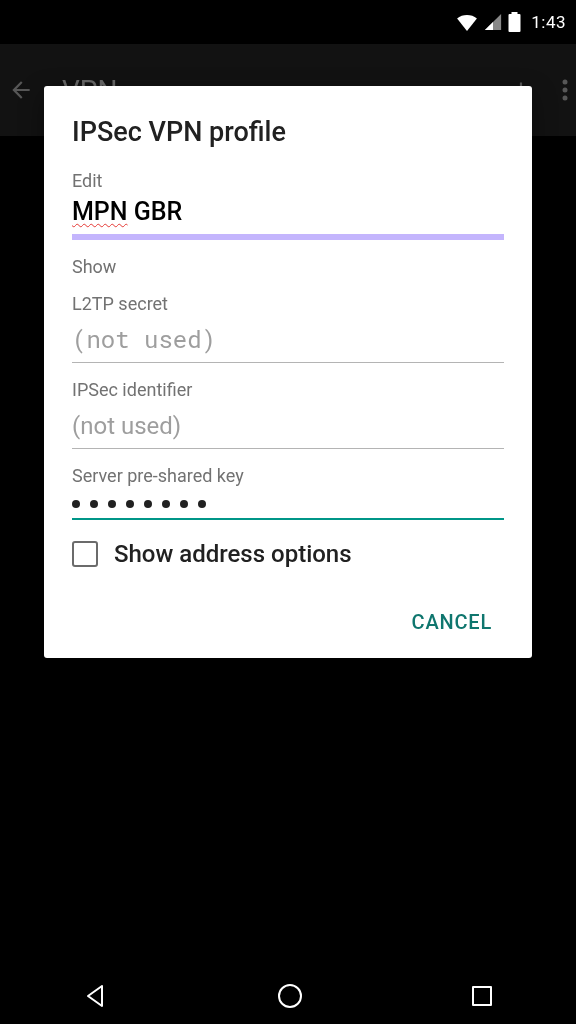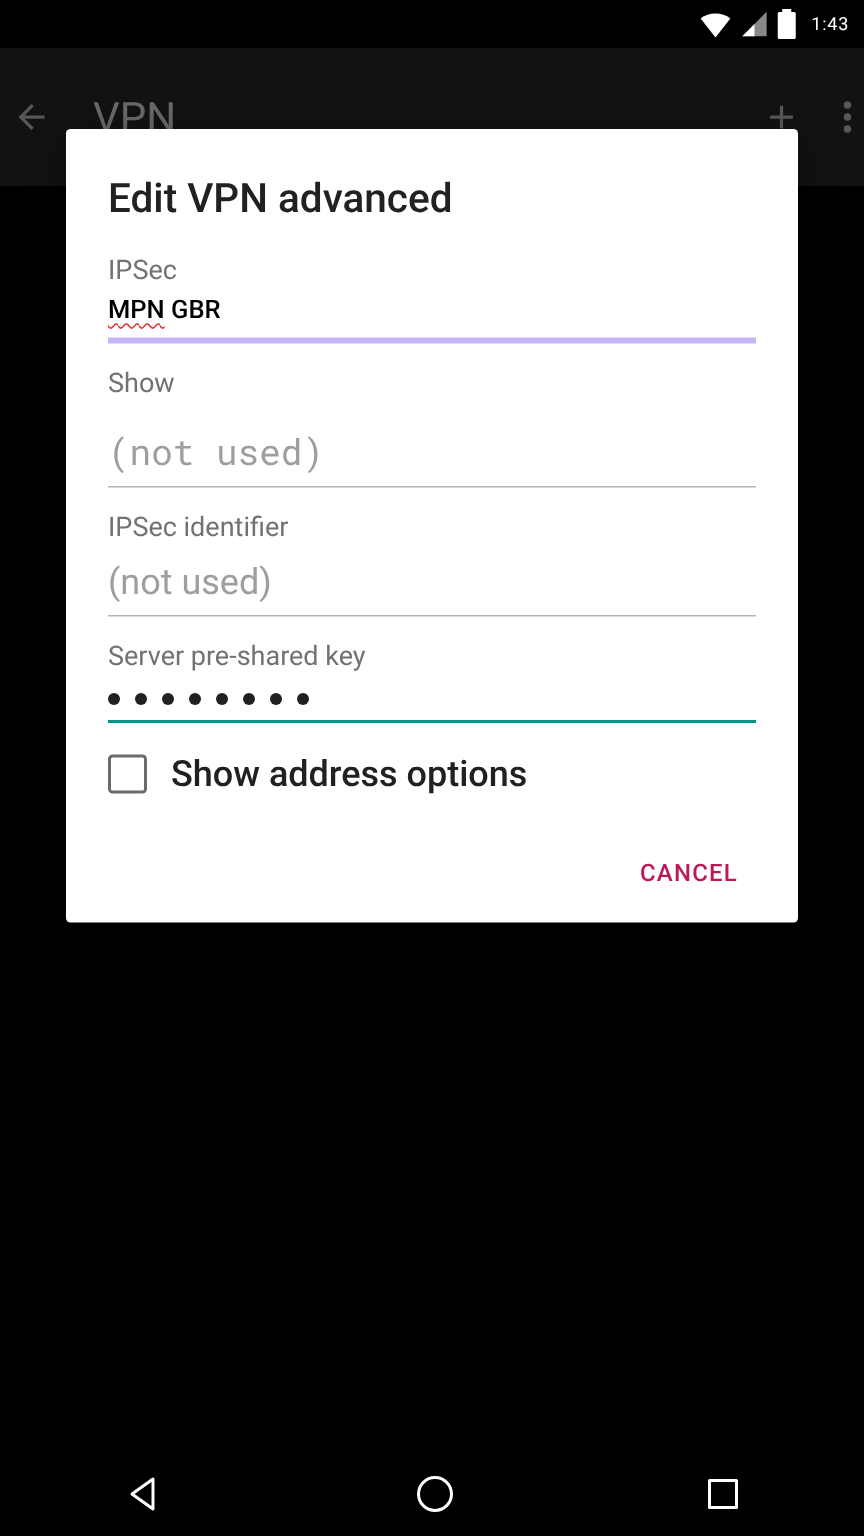--- a/index.html
+++ b/index.html
@@ -1,19 +1,19 @@
 <!DOCTYPE html>
 <html><head>
   <meta charset="utf-8">
   <style>
     * { margin:0; padding:0; box-sizing:border-box; font-family: Roboto, "Helvetica Neue", Arial, sans-serif; }
     body { width:576px; height:1024px; background:#000; overflow:hidden; position:relative; }
 
     
-    .statusbar { height:32px; background:#000; color:#fff; display:flex; justify-content:flex-end; align-items:center; padding:0 10px; gap:6px; font-size:12px; font-weight:400; }
+    .statusbar { height:44px; background:#000; color:#fff; display:flex; justify-content:flex-end; align-items:center; padding:0 10px; gap:6px; font-size:17px; font-weight:400; }
     .statusbar .time { margin-left:4px; letter-spacing:0.5px; }
     .statusbar svg { fill:#fff; }
 
     
     .appbar { height:92px; background:#212121; color:#9e9e9e; display:flex; align-items:center; padding:0 8px; gap:28px; font-size:26px; font-weight:400; }
     .appbar .title { flex:1; color:#bdbdbd; font-size:28px; }
     .appbar svg { fill:#9e9e9e; }
 
     
     .scrim { position:absolute; top:32px; left:0; right:0; bottom:56px; background:rgba(0,0,0,0.45); }
@@ -21,35 +21,35 @@
     
     .dialog { position:absolute; top:86px; left:44px; width:488px; background:#fff; border-radius:3px; box-shadow:0 8px 24px rgba(0,0,0,.4); padding:30px 28px 16px; }
     .dlg-title { font-size:27px; font-weight:500; color:#212121; margin-bottom:22px; }
 
     .label { font-size:18px; color:#727272; margin-bottom:6px; }
     .field-wrap { margin-bottom:16px; }
     .input { width:100%; border:none; border-bottom:1px solid #b4b4b4; font-size:24px; padding:6px 0 8px; color:#212121; outline:none; background:transparent; font-family:inherit; }
     .input.mono::placeholder { font-family: "Roboto Mono", "Courier New", monospace; color:#9e9e9e; }
     .input::placeholder { color:#9e9e9e; }
     .spellerr { text-decoration: underline wavy #e53935 1px; text-underline-offset:3px; }
-    .name-val { font-size:17px; font-weight:500; padding-bottom:8px; border-bottom:4px solid #c4b5fd; }
+    .name-val { font-size:25px; font-weight:500; padding-bottom:8px; border-bottom:6px solid #c4b5fd; }
 
     .select-row { display:flex; align-items:center; justify-content:space-between; padding:4px 0 10px; cursor:pointer; }
     .select-row .val { font-size:24px; color:#212121; }
     .tri { width:0; height:0; border-left:8px solid transparent; border-right:8px solid transparent; border-top:9px solid #8a8a8a; margin-right:8px; }
 
     .psk-dots { display:flex; gap:10px; padding:8px 0 10px; border-bottom:2px solid #009688; }
     .psk-dots span { width:8px; height:8px; border-radius:50%; background:#212121; }
 
     .adv-row { display:flex; align-items:center; gap:16px; margin-top:20px; }
     .chk { width:26px; height:26px; border:2.5px solid #6b6b6b; border-radius:3px; flex-shrink:0; }
     .adv-row .txt { font-size:24px; font-weight:500; color:#212121; }
 
     .actions { display:flex; justify-content:flex-end; gap:40px; margin-top:34px; padding-right:8px; }
-    .actions button { background:none; border:none; color:#be185d; font-size:16px; font-weight:500; letter-spacing:0.8px; cursor:pointer; padding:8px 4px; }
+    .actions button { background:none; border:none; color:#0f766e; font-size:20px; font-weight:500; letter-spacing:0.8px; cursor:pointer; padding:8px 4px; }
 
     
     .navbar { position:absolute; bottom:0; left:0; right:0; height:56px; background:#000; display:flex; justify-content:space-around; align-items:center; }
     .navbar svg { stroke:#fff; fill:none; stroke-width:2; }
   </style>
 </head>
 <body>
 
 <div class="statusbar">
   <svg width="22" height="18" viewBox="0 0 24 20">
@@ -77,38 +77,39 @@
   <svg width="6" height="24" viewBox="0 0 6 24">
       <circle cx="3" cy="4" r="2.5"></circle>
       <circle cx="3" cy="12" r="2.5"></circle>
       <circle cx="3" cy="20" r="2.5"></circle>
     </svg>
 </div>
 
 <div class="scrim"></div>
 
 <div class="dialog">
-  <div class="dlg-title">Edit VPN advanced</div>
+  <div class="dlg-title">IPSec VPN profile</div>
 
   <div class="field-wrap">
-    <div class="label">IPSec</div>
+    <div class="label">Edit</div>
     <div class="name-val">
       <span class="spellerr">MPN</span>
       <span> </span><span>GBR</span>
     </div>
   </div>
 
   <div class="field-wrap">
     <div class="label">Show</div>
   </div>
 
   <div class="field-wrap">
   </div>
 
   <div class="field-wrap">
+    <div class="label">L2TP secret</div>
     <input class="input mono" placeholder="(not used)" style="">
   </div>
 
   <div class="field-wrap">
     <div class="label">IPSec identifier</div>
     <input class="input" placeholder="(not used)" style="">
   </div>
 
   <div class="field-wrap">
     <div class="label">Server pre-shared key</div>

